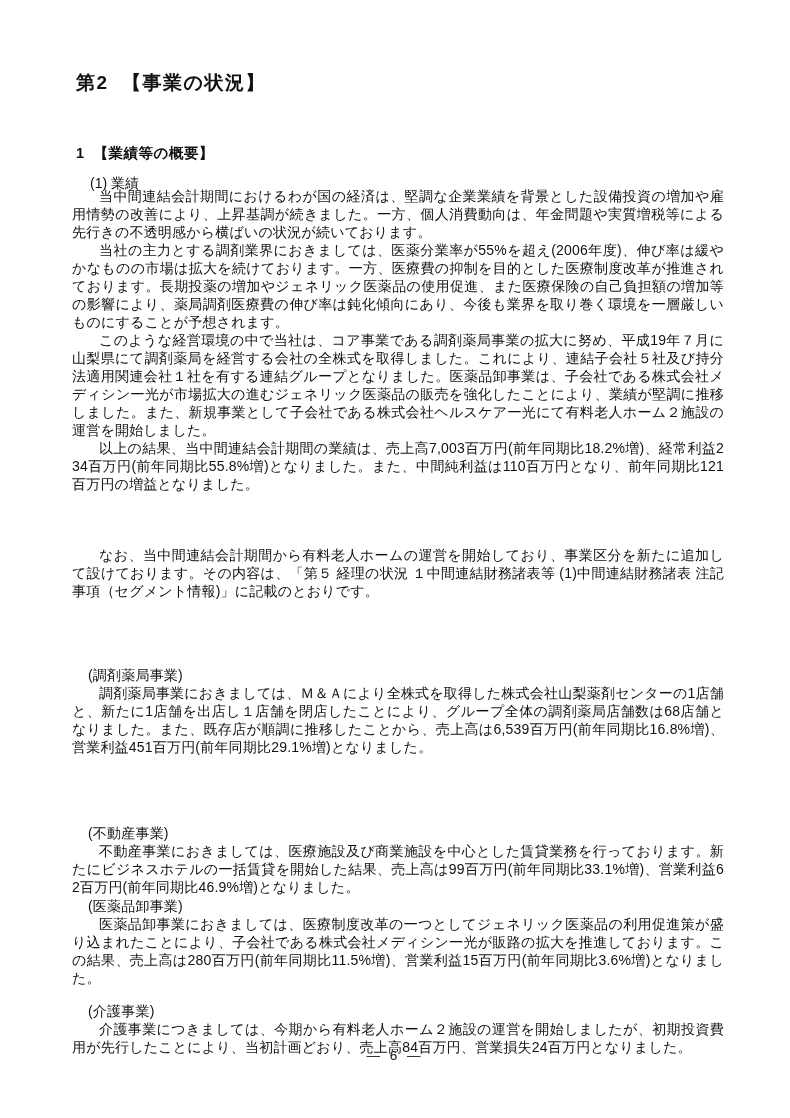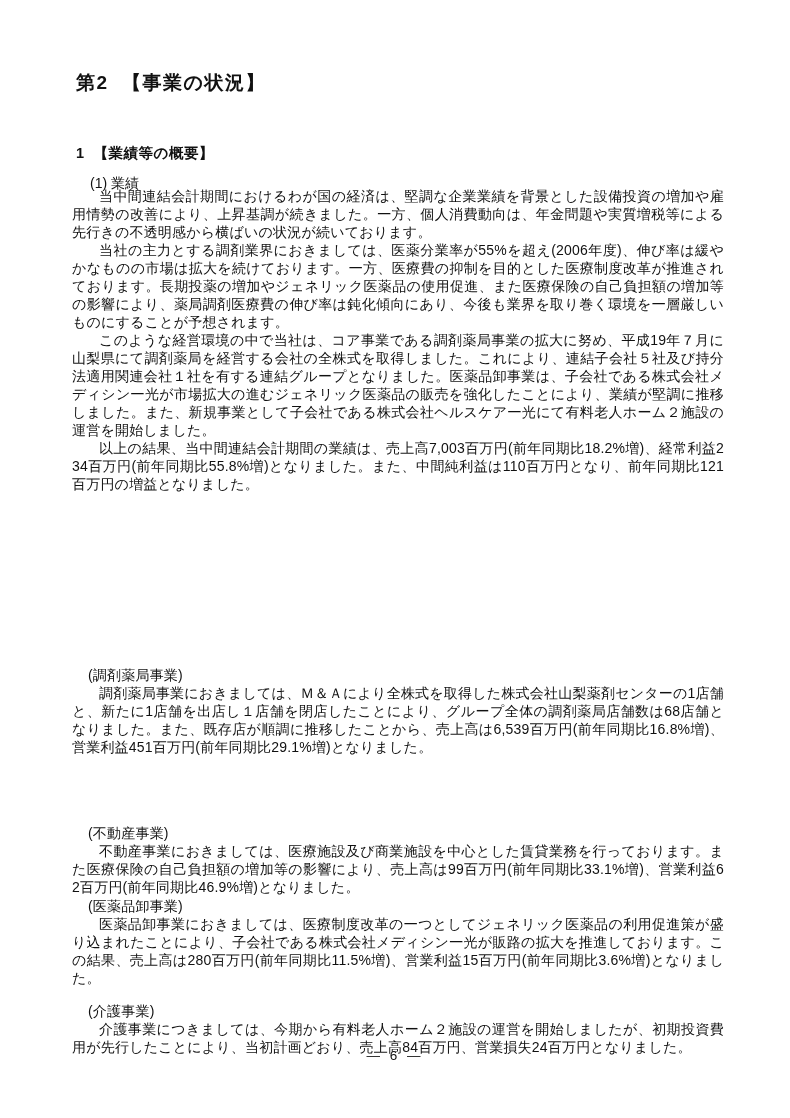--- a/index.html
+++ b/index.html
@@ -93,30 +93,31 @@
   <h3 class="subsection-title">(1) 業績</h3>
 
   <div class="block block-overview">
     <p class="para">当中間連結会計期間におけるわが国の経済は、堅調な企業業績を背景とした設備投資の増加や雇用情勢の改善により、上昇基調が続きました。一方、個人消費動向は、年金問題や実質増税等による先行きの不透明感から横ばいの状況が続いております。</p>
     <p class="para">当社の主力とする調剤業界におきましては、医薬分業率が55%を超え(2006年度)、伸び率は緩やかなものの市場は拡大を続けております。一方、医療費の抑制を目的とした医療制度改革が推進されております。長期投薬の増加やジェネリック医薬品の使用促進、また医療保険の自己負担額の増加等の影響により、薬局調剤医療費の伸び率は鈍化傾向にあり、今後も業界を取り巻く環境を一層厳しいものにすることが予想されます。</p>
     <p class="para">このような経営環境の中で当社は、コア事業である調剤薬局事業の拡大に努め、平成19年７月に山梨県にて調剤薬局を経営する会社の全株式を取得しました。これにより、連結子会社５社及び持分法適用関連会社１社を有する連結グループとなりました。医薬品卸事業は、子会社である株式会社メディシン一光が市場拡大の進むジェネリック医薬品の販売を強化したことにより、業績が堅調に推移しました。また、新規事業として子会社である株式会社ヘルスケア一光にて有料老人ホーム２施設の運営を開始しました。</p>
     <p class="para">以上の結果、当中間連結会計期間の業績は、売上高7,003百万円(前年同期比18.2%増)、経常利益234百万円(前年同期比55.8%増)となりました。また、中間純利益は110百万円となり、前年同期比121百万円の増益となりました。</p>
   </div>
 
   <div class="block block-segment-intro">
+    <p class="para">なお、当中間連結会計期間から有料老人ホームの運営を開始しており、事業区分を新たに追加して設けております。その内容は、「第５ 経理の状況 １中間連結財務諸表等 (1)中間連結財務諸表 注記事項（セグメント情報)」に記載のとおりです。</p>
   </div>
 
   <div class="block segment-pharmacy">
     <p class="para seg-heading">(調剤薬局事業)</p>
     <p class="para">調剤薬局事業におきましては、Ｍ＆Ａにより全株式を取得した株式会社山梨薬剤センターの1店舗と、新たに1店舗を出店し１店舗を閉店したことにより、グループ全体の調剤薬局店舗数は68店舗となりました。また、既存店が順調に推移したことから、売上高は6,539百万円(前年同期比16.8%増)、営業利益451百万円(前年同期比29.1%増)となりました。</p>
   </div>
 
   <div class="block segment-realestate">
     <p class="para seg-heading">(不動産事業)</p>
-    <p class="para">不動産事業におきましては、医療施設及び商業施設を中心とした賃貸業務を行っております。また医療保険の自己負担額の増加等の影響により、売上高は99百万円(前年同期比33.1%増)、営業利益62百万円(前年同期比46.9%増)となりました。</p>
+    <p class="para">不動産事業におきましては、医療施設及び商業施設を中心とした賃貸業務を行っております。新たにビジネスホテルの一括賃貸を開始した結果、売上高は99百万円(前年同期比33.1%増)、営業利益62百万円(前年同期比46.9%増)となりました。</p>
   </div>
 
   <div class="block segment-wholesale">
     <p class="para seg-heading">(医薬品卸事業)</p>
     <p class="para">医薬品卸事業におきましては、医療制度改革の一つとしてジェネリック医薬品の利用促進策が盛り込まれたことにより、子会社である株式会社メディシン一光が販路の拡大を推進しております。この結果、売上高は280百万円(前年同期比11.5%増)、営業利益15百万円(前年同期比3.6%増)となりました。</p>
   </div>
 
   <div class="block segment-care">
     <p class="para seg-heading">(介護事業)</p>
     <p class="para">介護事業につきましては、今期から有料老人ホーム２施設の運営を開始しましたが、初期投資費用が先行したことにより、当初計画どおり、売上高84百万円、営業損失24百万円となりました。</p>

